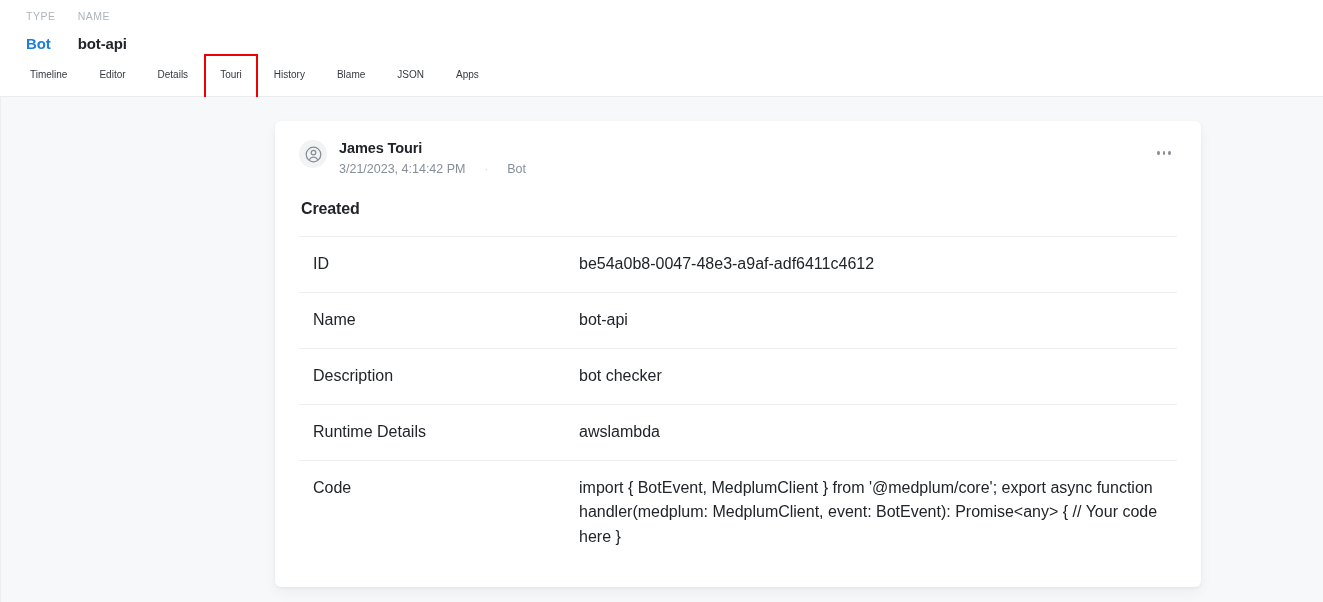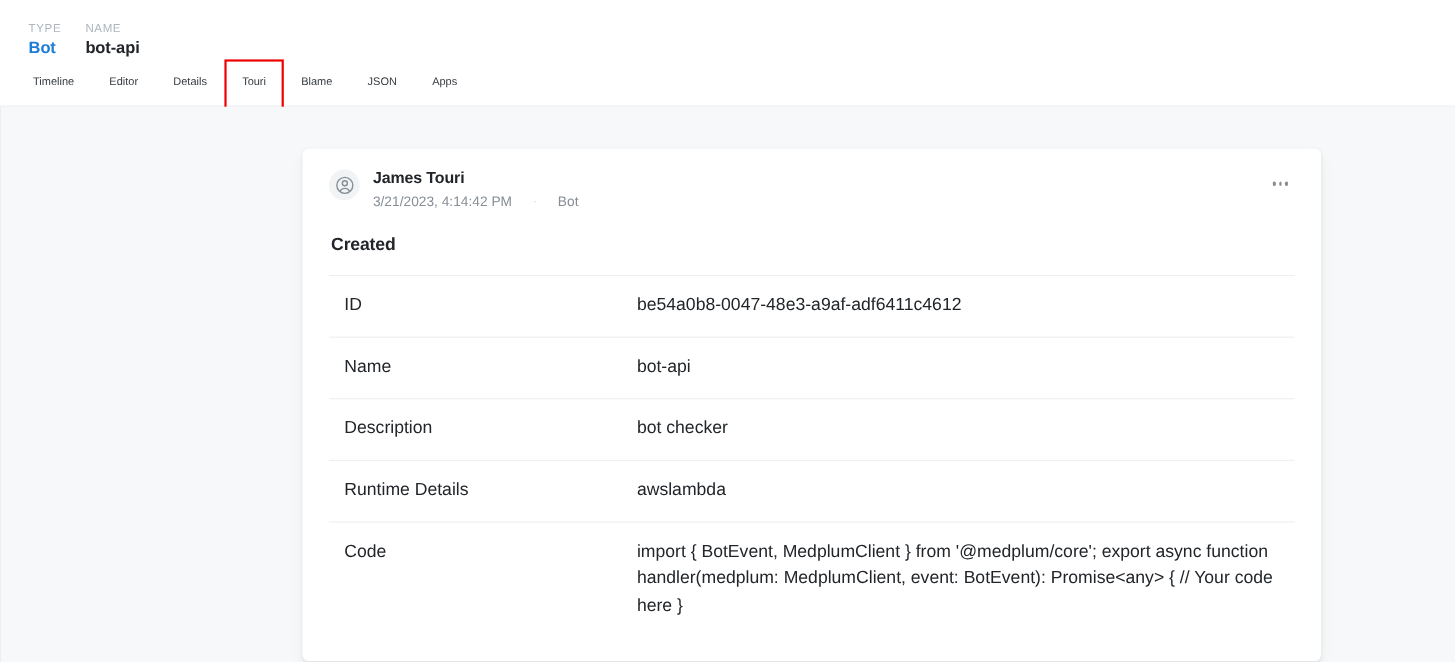--- a/index.html
+++ b/index.html
@@ -43,21 +43,21 @@
     flex-direction: column;
     line-height: 1.15;
   }
 
   .meta-label {
     font-size: 10.5px;
     letter-spacing: 0.55px;
     color: #adb5bd;
     font-weight: 400;
     text-transform: uppercase;
-    margin-bottom: 3px;
+    margin-bottom: 13px;
   }
 
   .meta-value {
     font-size: 15px;
     font-weight: 700;
     color: #212529;
     letter-spacing: -0.1px;
   }
 
   .meta-value.link {
@@ -103,21 +103,21 @@
     flex: 1 1 auto;
     background: #f7f8fa;
     border-left: 1px solid #eceef1;
     overflow: hidden;
     position: relative;
   }
 
   .card {
     position: absolute;
     left: 274px;
-    top: 38px;
+    top: 24px;
     width: 926px;
     background: #ffffff;
     border-radius: 6px;
     box-shadow: 0 1px 3px rgba(0,0,0,.06), 0 6px 14px rgba(0,0,0,.045);
     padding: 18px 24px 22px 24px;
   }
 
   .card-head {
     display: flex;
     align-items: flex-start;
@@ -228,20 +228,21 @@
         <span class="meta-label">NAME</span>
         <span class="meta-value">bot-api</span>
       </div>
     </div>
 
     <div class="tabs">
       <button class="tab">Timeline</button>
       <button class="tab">Editor</button>
       <button class="tab">Details</button>
       <button class="tab annotated">Touri</button>
+      <button class="tab">History</button>
       <button class="tab">Blame</button>
       <button class="tab">JSON</button>
       <button class="tab">Apps</button>
     </div>
 
   </div>
 
   <div class="content">
 
     <div class="card">

